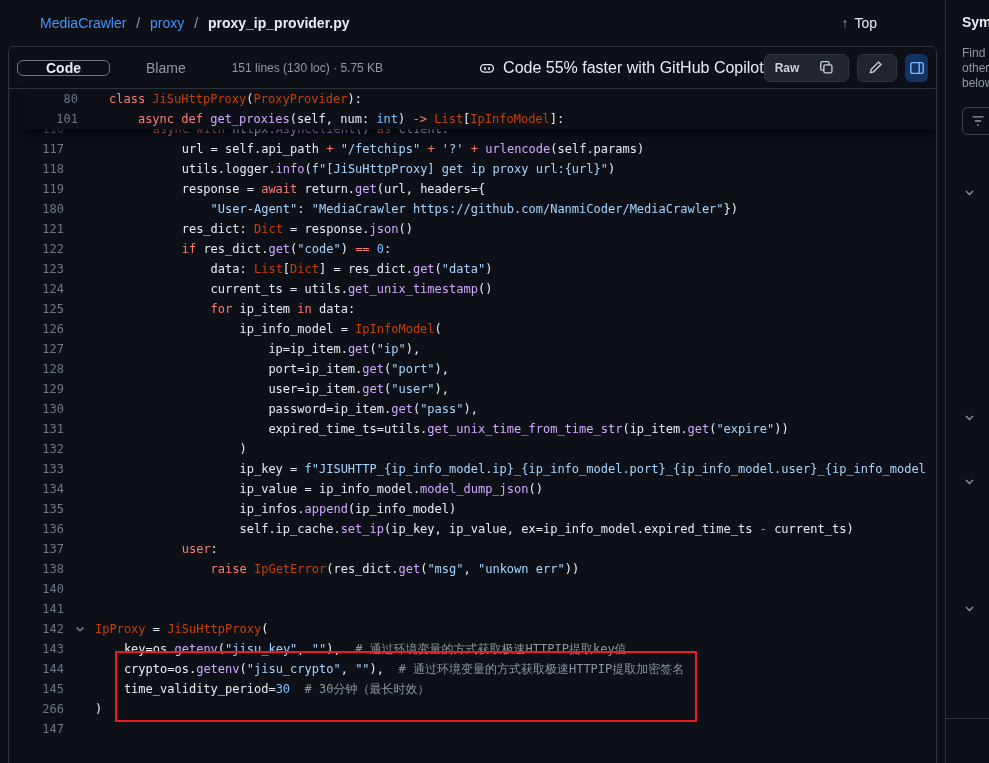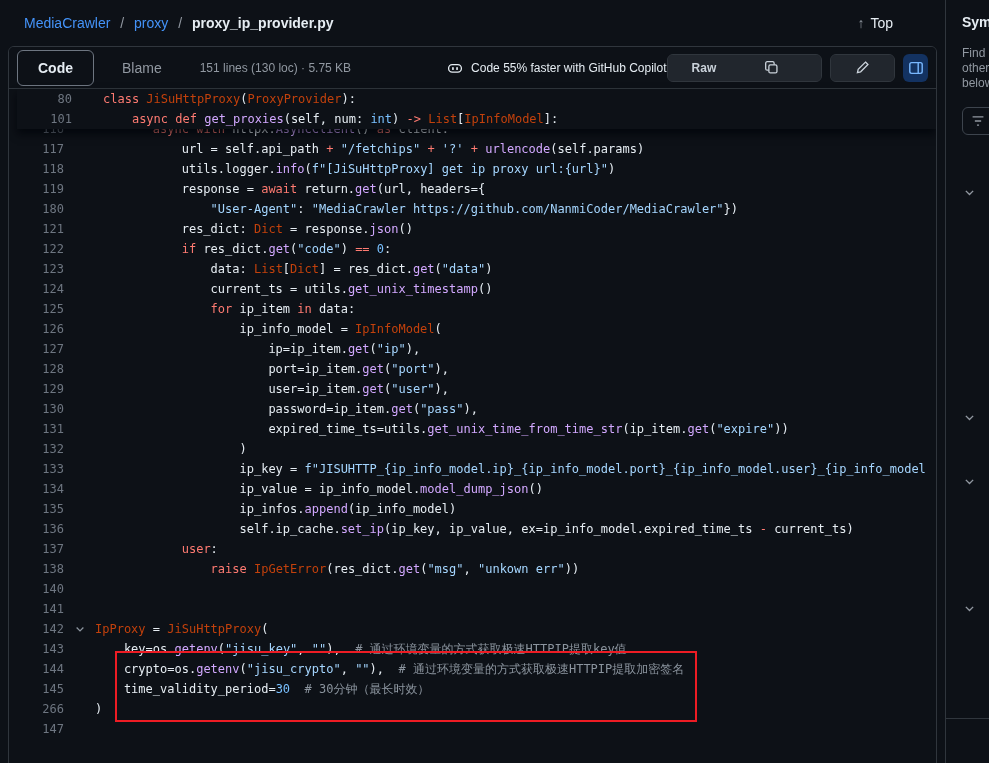--- a/index.html
+++ b/index.html
@@ -2,50 +2,50 @@
 <html><head>
 <meta charset="utf-8">
 <style>
   *{box-sizing:border-box;margin:0;padding:0}
   html,body{width:989px;height:763px;overflow:hidden;background:#0d1117;
     font-family:"Liberation Sans","DejaVu Sans",sans-serif;color:#e6edf3}
   svg{display:block}
   .main{position:absolute;left:0;top:0;width:945px;height:763px}
 
   
-  .crumb-bar{height:46px;display:flex;align-items:center;padding:0 24px;font-size:14px}
+  .crumb-bar{height:46px;display:flex;align-items:center;padding:0 40px;font-size:14px}
   .crumb a{color:#4493f8;text-decoration:none;cursor:pointer}
   .crumb .sep{color:#9198a1;margin:0 6px}
   .crumb .file{color:#e6edf3;font-weight:600}
   .top-btn{margin-left:auto;margin-right:28px;display:flex;align-items:center;gap:6px;
     background:none;border:none;color:#e6edf3;font-size:14px;cursor:pointer;font-family:inherit}
   .top-btn .arrow{color:#9198a1;font-size:14px}
 
   
   .file-box{margin:0 8px;border:1px solid #30363d;border-radius:6px;overflow:hidden;height:900px}
   .toolbar{height:42px;display:flex;align-items:center;padding:0 8px;border-bottom:1px solid #30363d;background:#0d1117}
-  .tab{height:36px;padding:0 20px;display:flex;align-items:center;font-size:14px;border-radius:6px;cursor:pointer;background:none;border:none;font-family:inherit}
+  .tab{height:16px;padding:0 28px;display:flex;align-items:center;font-size:14px;border-radius:6px;cursor:pointer;background:none;border:none;font-family:inherit}
   .tab.active{border:1px solid #6e7681;color:#e6edf3;font-weight:600}
   .tab.plain{color:#9198a1;margin-left:8px}
   .file-info{margin-left:18px;font-size:12px;color:#9198a1;white-space:nowrap}
-  .copilot{margin-left:96px;display:flex;align-items:center;gap:8px;font-size:12px;color:#e6edf3;white-space:nowrap}
+  .copilot{margin-left:96px;display:flex;align-items:center;gap:8px;font-size:16px;color:#e6edf3;white-space:nowrap}
   .tb-spacer{flex:1}
   .btn-group{display:flex;align-items:stretch;height:28px;border:1px solid #30363d;border-radius:6px;overflow:hidden;background:#21262d}
   .btn-group+.btn-group,.sym-toggle{margin-left:8px}
-  .gbtn{display:flex;align-items:center;justify-content:center;background:#21262d;border:none;color:#c9d1d9;cursor:pointer;padding:0 24px;font-family:inherit}
+  .gbtn{display:flex;align-items:center;justify-content:center;background:#21262d;border:none;color:#c9d1d9;cursor:pointer;padding:0 10px;font-family:inherit}
   .gbtn.label{font-size:12px;font-weight:600}
   .gdiv{width:1px;background:#30363d}
   .caret{font-size:9px;color:#9198a1}
   .sym-toggle{width:32px;height:28px;border:none;border-radius:6px;background:rgba(31,111,235,.35);
     display:flex;align-items:center;justify-content:center;cursor:pointer}
 
   
   .code-section{position:relative;background:#0d1117}
   .code-lines{position:relative;padding-top:30px}
-  .sticky{position:absolute;top:0;left:8px;right:0;z-index:3;background:#0d1117;
+  .sticky{position:absolute;top:0;left:14px;right:0;z-index:3;background:#0d1117;
     box-shadow:0 5px 8px rgba(1,4,9,.75)}
   .code-row{display:flex;height:20px;line-height:20px;
     font-family:"DejaVu Sans Mono","Liberation Mono",monospace;font-size:12px;white-space:pre}
   .ln{flex:0 0 55px;text-align:right;color:#6e7681;cursor:pointer;user-select:none}
   .exp{flex:0 0 31px;display:flex;align-items:center;justify-content:center}
   .ct{flex:1;overflow:hidden;padding-right:8px;color:#e6edf3}
   .tk-k{color:#ff7b72}.tk-c{color:#c2410c}.tk-f{color:#d2a8ff}.tk-s{color:#a5d6ff}
   .tk-n{color:#79c0ff}.tk-m{color:#8b949e}.tk-p{color:#e6edf3}
   .hl-box{position:absolute;left:106px;top:562px;width:582px;height:71px;
     border:2px solid #ed1c24;z-index:2;pointer-events:none}

